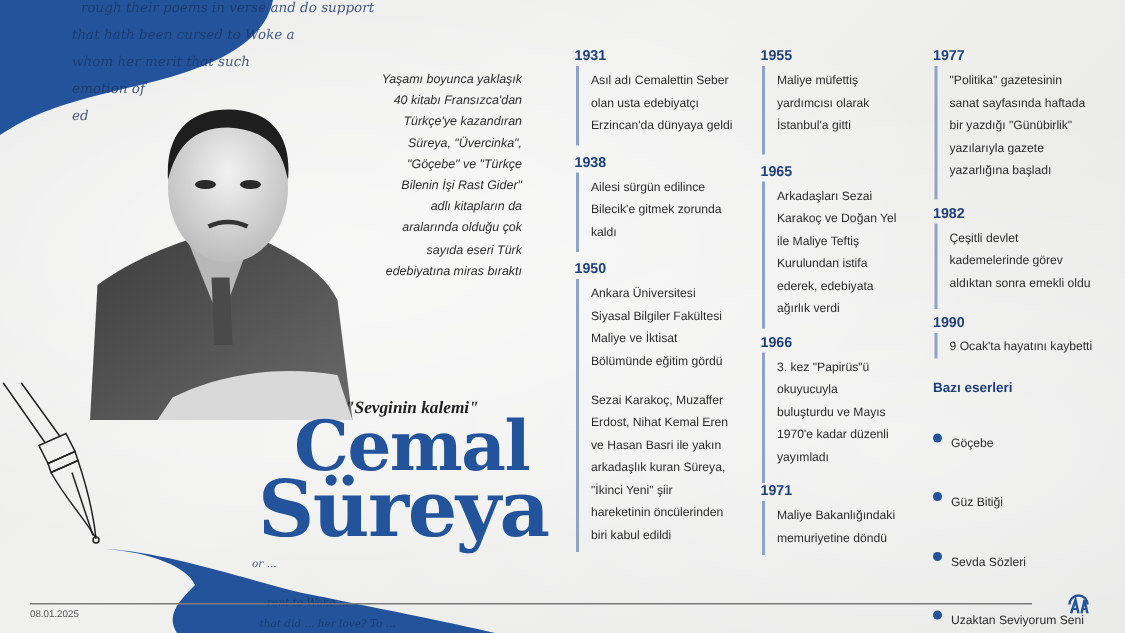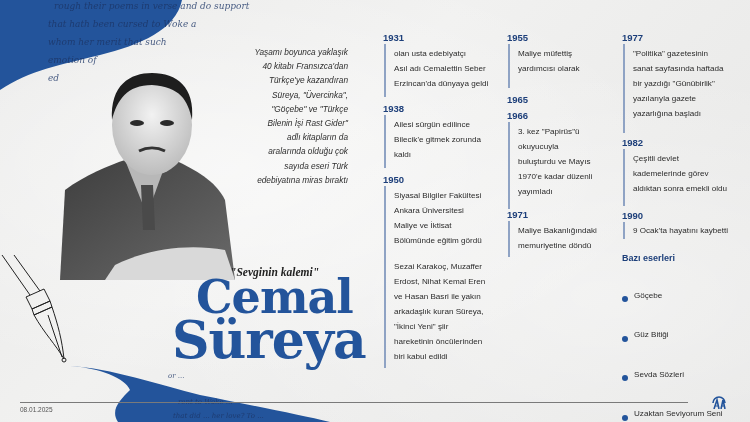--- a/index.html
+++ b/index.html
@@ -63,21 +63,21 @@
     padding-left: 8px;
     font-size: 8.1px; line-height: 15px; color: #2b2b2b;
   }
   .entry-body span { display: block; white-space: nowrap; }
   .works-title {
     font-size: 9px; font-weight: bold; color: #1d3f7a; margin-bottom: 5px;
   }
   .works-list { list-style: none; }
   .works-list li {
     font-size: 8.1px; line-height: 13.4px; color: #2b2b2b; white-space: nowrap;
-    display: flex; align-items: flex-end; margin-top: 26px;
+    display: flex; align-items: flex-start; margin-top: 26px;
   }
   .dot {
     display: inline-block; width: 6px; height: 6px; border-radius: 50%;
     background: #23549b; margin-right: 6px; flex: none;
   }
   .footer-line {
     position: absolute; left: 20px; right: 62px; top: 402px; height: 1px; background: #7a7a7a;
   }
   .date {
     position: absolute; left: 20px; top: 406px; font-size: 6.5px; color: #555;
@@ -158,62 +158,71 @@
 </div>
 
 <div class="subtitle">"Sevginin kalemi"</div>
 <div class="name-1">Cemal</div>
 <div class="name-2">Süreya</div>
 
 <div class="col" style="left:383px;width:120px;">
   <div class="entry">
     <div class="year">1931</div>
     <div class="entry-body" style="padding-top:2px;padding-bottom:6px">
+      <span>Asıl adı Cemalettin Seber</span>
       <span>olan usta edebiyatçı</span>
-      <span>Asıl adı Cemalettin Seber</span>
       <span>Erzincan'da dünyaya geldi</span>
     </div>
   </div>
   <div class="entry" style="margin-top:6px">
     <div class="year">1938</div>
     <div class="entry-body" style="padding-top:2px;padding-bottom:6px">
       <span>Ailesi sürgün edilince</span>
       <span>Bilecik'e gitmek zorunda</span>
       <span>kaldı</span>
     </div>
   </div>
   <div class="entry" style="margin-top:6px">
     <div class="year">1950</div>
     <div class="entry-body" style="padding-top:2px;padding-bottom:4px">
+      <span>Ankara Üniversitesi</span>
       <span>Siyasal Bilgiler Fakültesi</span>
-      <span>Ankara Üniversitesi</span>
       <span>Maliye ve İktisat</span>
       <span>Bölümünde eğitim gördü</span>
       <span style="height:11px"></span>
       <span>Sezai Karakoç, Muzaffer</span>
       <span>Erdost, Nihat Kemal Eren</span>
       <span>ve Hasan Basri ile yakın</span>
       <span>arkadaşlık kuran Süreya,</span>
       <span>"İkinci Yeni" şiir</span>
       <span>hareketinin öncülerinden</span>
       <span>biri kabul edildi</span>
     </div>
   </div>
 </div>
 
 <div class="col" style="left:507px;width:112px;">
   <div class="entry">
     <div class="year">1955</div>
     <div class="entry-body" style="padding-top:2px;padding-bottom:12px">
       <span>Maliye müfettiş</span>
       <span>yardımcısı olarak</span>
+      <span>İstanbul'a gitti</span>
     </div>
   </div>
   <div class="entry" style="margin-top:6px">
     <div class="year">1965</div>
+    <div class="entry-body" style="padding-top:2px;padding-bottom:6px">
+      <span>Arkadaşları Sezai</span>
+      <span>Karakoç ve Doğan Yel</span>
+      <span>ile Maliye Teftiş</span>
+      <span>Kurulundan istifa</span>
+      <span>ederek, edebiyata</span>
+      <span>ağırlık verdi</span>
+    </div>
   </div>
   <div class="entry" style="margin-top:4px">
     <div class="year">1966</div>
     <div class="entry-body" style="padding-top:2px;padding-bottom:10px">
       <span>3. kez "Papirüs"ü</span>
       <span>okuyucuyla</span>
       <span>buluşturdu ve Mayıs</span>
       <span>1970'e kadar düzenli</span>
       <span>yayımladı</span>
     </div>

